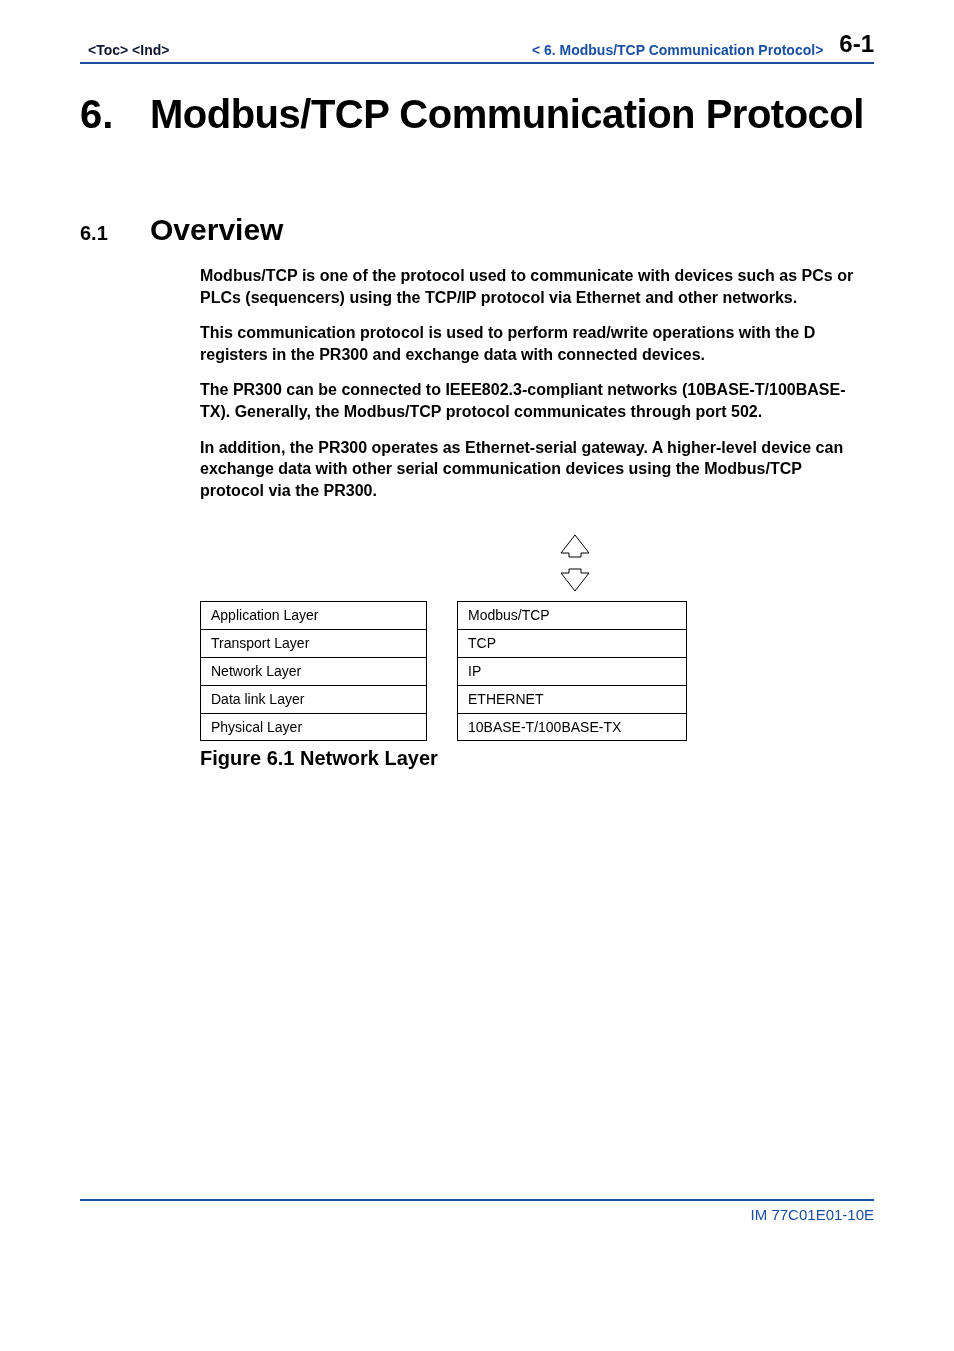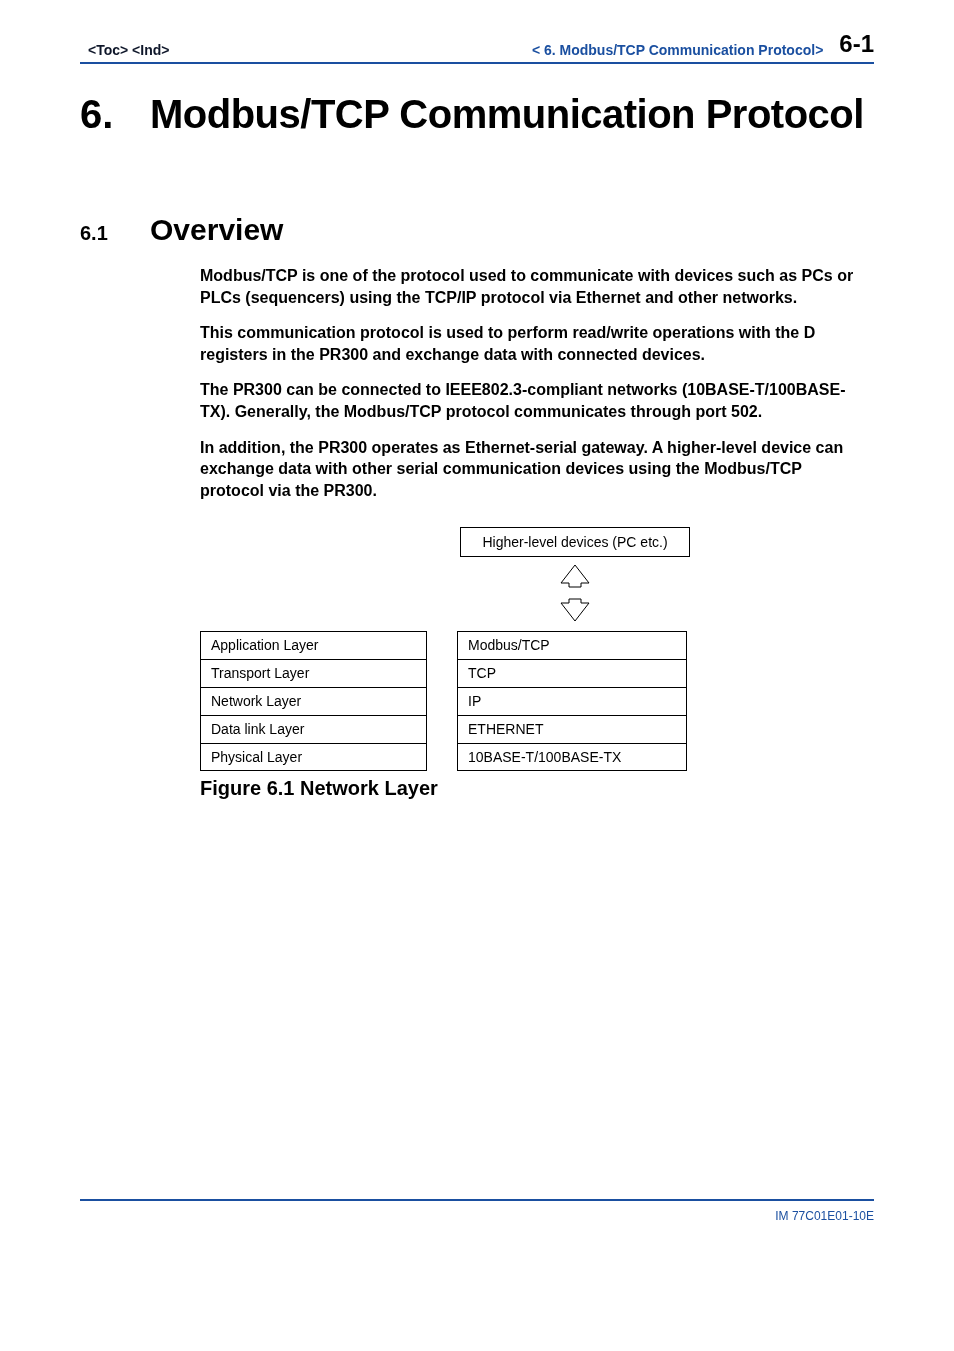--- a/index.html
+++ b/index.html
@@ -127,21 +127,21 @@
     position: absolute;
     left: 80px;
     right: 80px;
     bottom: 150px;
     border-top: 2px solid #1a4fa0;
   }
   .doc-id {
     position: absolute;
     right: 80px;
     bottom: 128px;
-    font-size: 12px;
+    font-size: 15px;
     color: #1a4fa0;
   }
 </style>
 </head>
 <body>
 
 <div class="top-rule">
   <div class="top-left">
     <span>&lt;Toc&gt;</span>
     <span> </span>
@@ -160,21 +160,20 @@
   <div class="section-num">6.1</div>
   <div class="section-text">Overview</div>
 </div>
 
 <div class="body-para">Modbus/TCP is one of the protocol used to communicate with devices such as PCs or PLCs (sequencers) using the TCP/IP protocol via Ethernet and other networks.</div>
 <div class="body-para">This communication protocol is used to perform read/write operations with the D registers in the PR300 and exchange data with connected devices.</div>
 <div class="body-para">The PR300 can be connected to IEEE802.3-compliant networks (10BASE-T/100BASE-TX). Generally, the Modbus/TCP protocol communicates through port 502.</div>
 <div class="body-para">In addition, the PR300 operates as Ethernet-serial gateway. A higher-level device can exchange data with other serial communication devices using the Modbus/TCP protocol via the PR300.</div>
 
 <div class="diagram-area">
-  <div class="top-box">Higher-level devices (PC etc.)</div>
   <div class="arrow-wrap">
     <svg width="40" height="56" viewBox="0 0 40 56">
       <polygon points="20,0 34,18 26,18 26,22 14,22 14,18 6,18" fill="none" stroke="#000" stroke-width="1"></polygon>
       <polygon points="20,56 34,38 26,38 26,34 14,34 14,38 6,38" fill="none" stroke="#000" stroke-width="1"></polygon>
     </svg>
   </div>
   <div class="diagram-row">
     <div class="left-col stack">
       <div class="layer-box">Application Layer</div>
       <div class="layer-box">Transport Layer</div>

